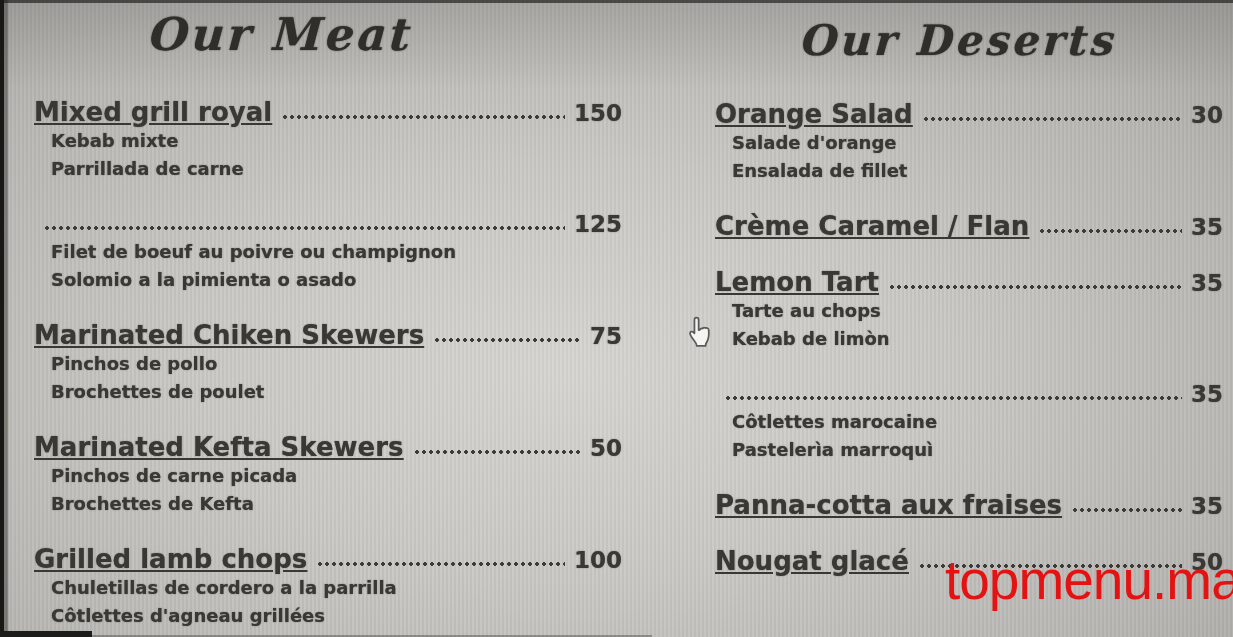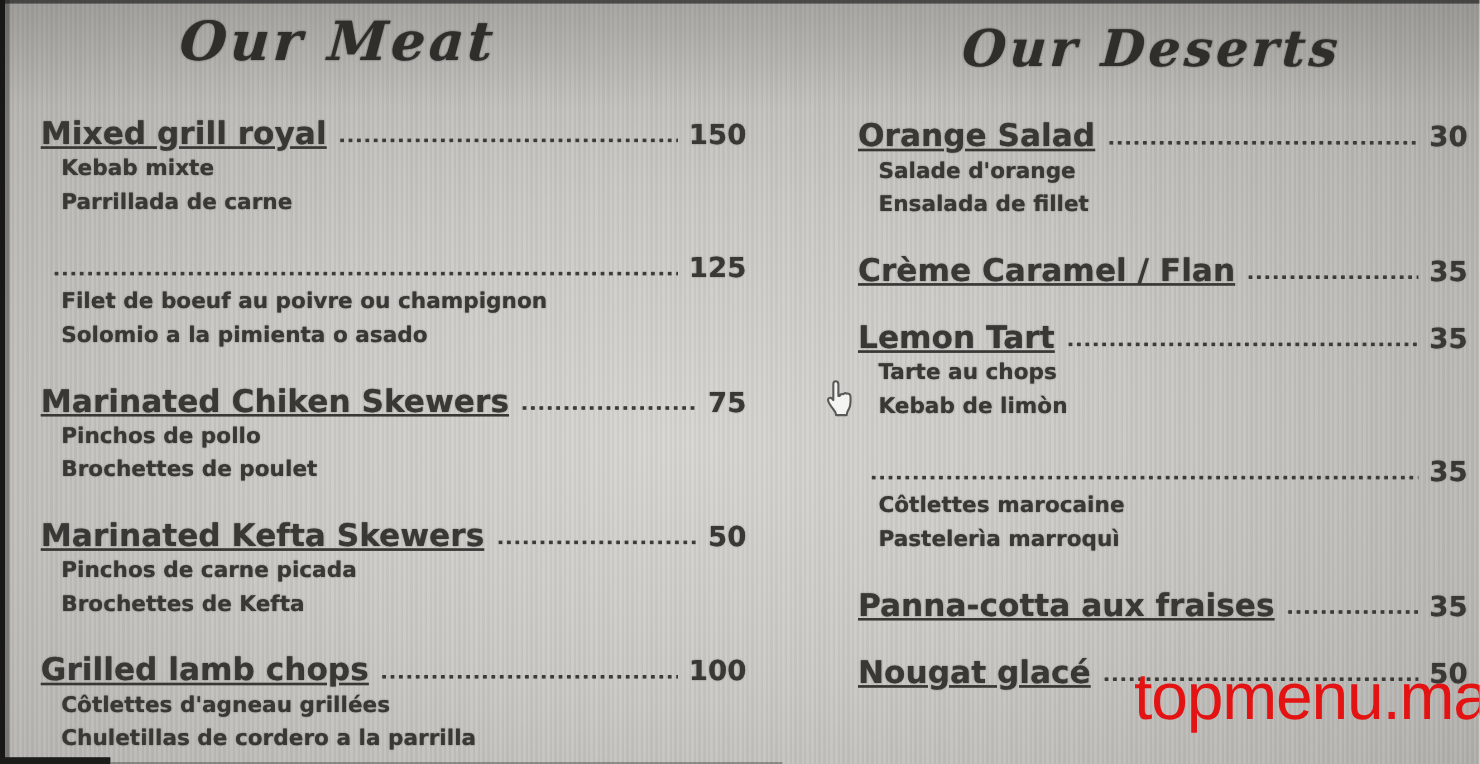--- a/index.html
+++ b/index.html
@@ -101,22 +101,22 @@
     </div>
     <div class="sub">Pinchos de carne picada</div>
     <div class="sub">Brochettes de Kefta</div>
   </div>
   <div class="item">
     <div class="row">
       <span class="nm">Grilled lamb chops</span>
       <span class="lead"></span>
       <span class="pr">100</span>
     </div>
+    <div class="sub">Chuletillas de cordero a la parrilla</div>
     <div class="sub">Côtlettes d'agneau grillées</div>
-    <div class="sub">Chuletillas de cordero a la parrilla</div>
   </div>
 </div>
 
 <div id="col-deserts" class="col ink">
   <div class="item">
     <div class="row">
       <span class="nm">Orange Salad</span>
       <span class="lead"></span>
       <span class="pr">30</span>
     </div>

